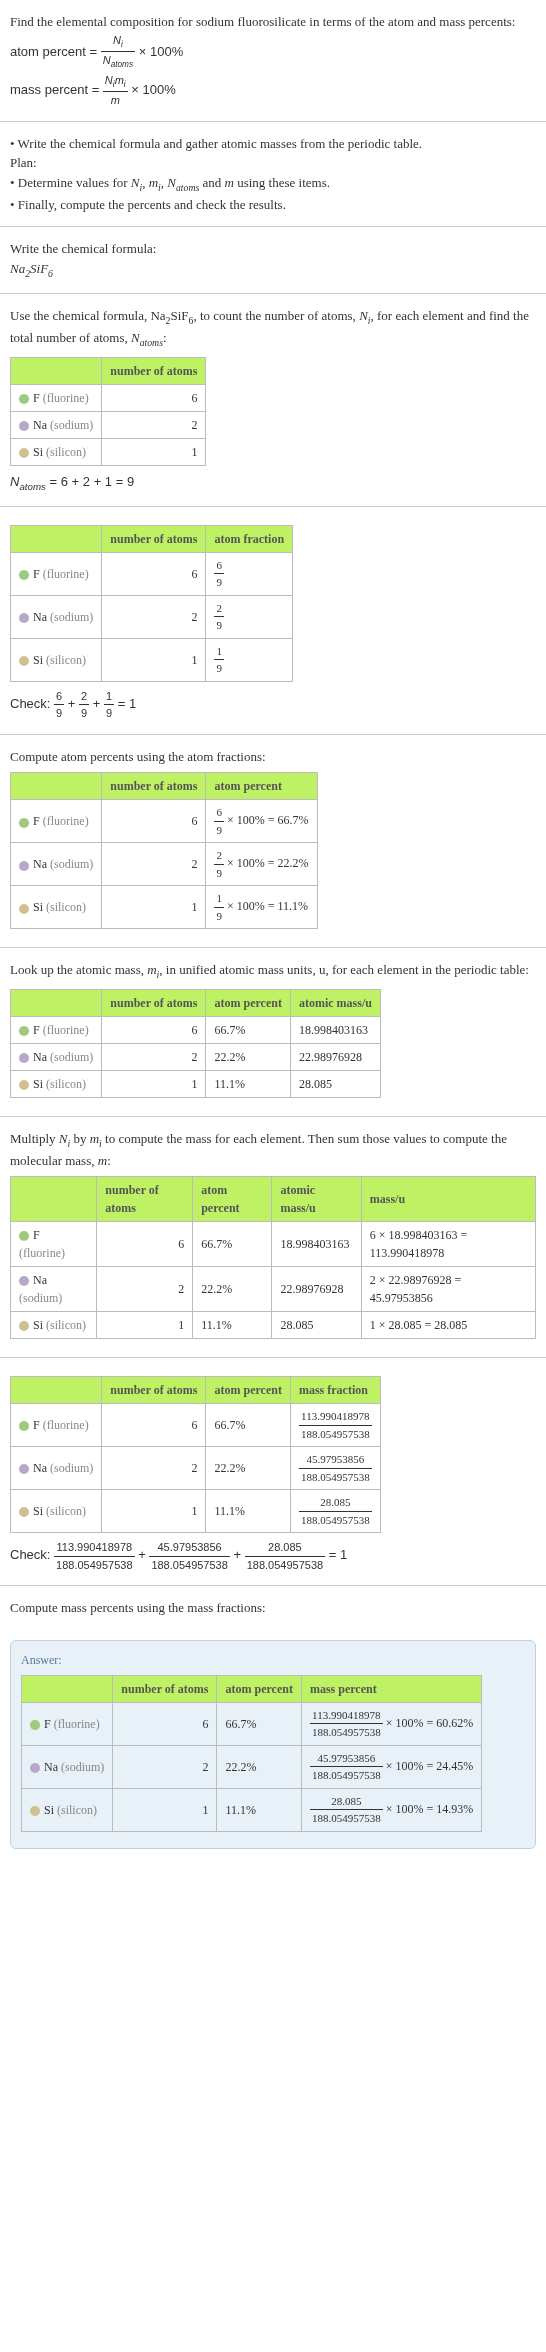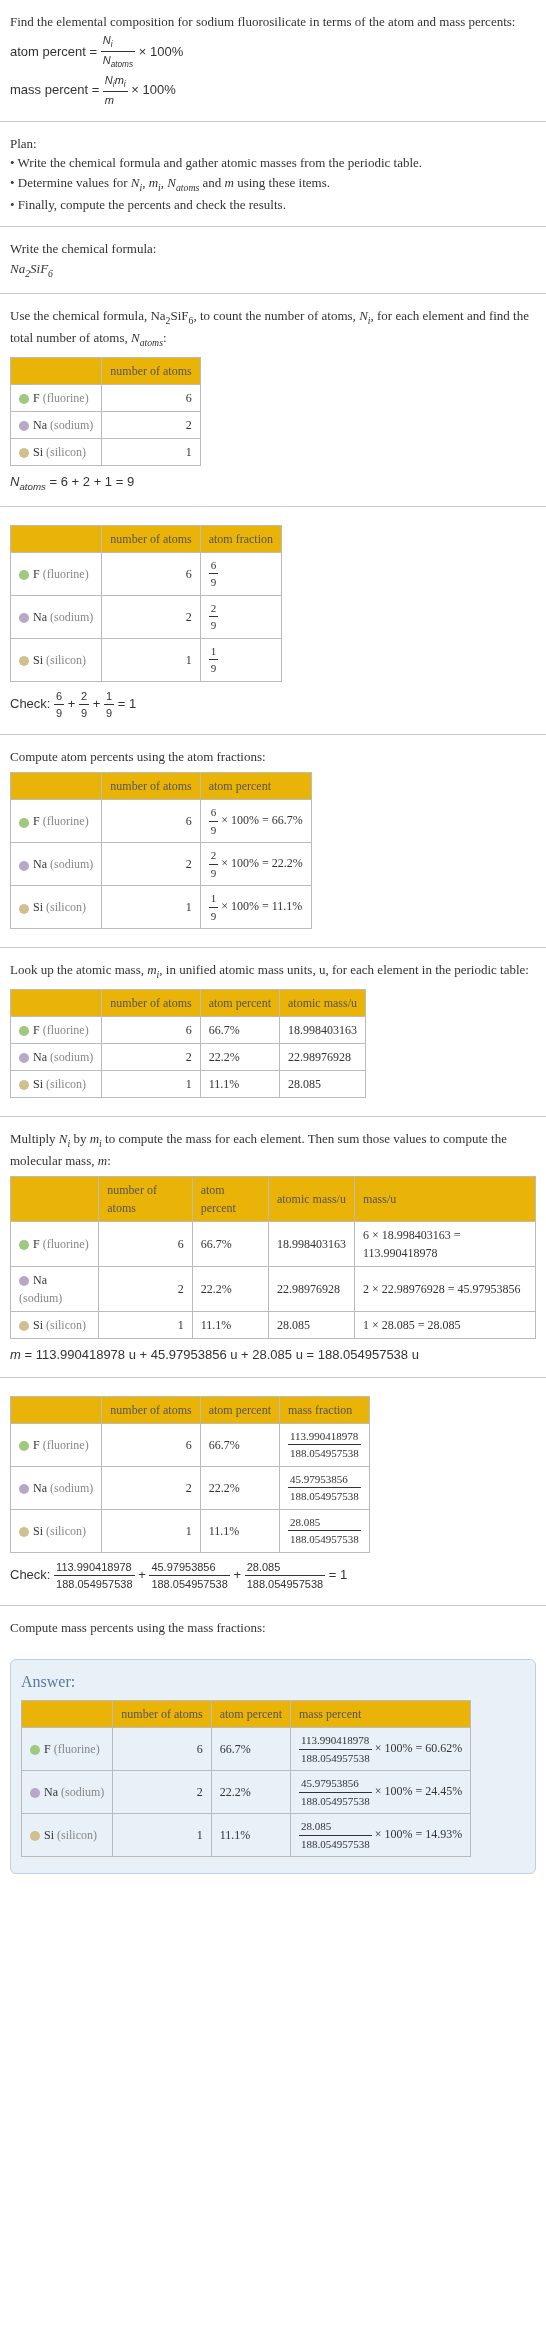--- a/index.html
+++ b/index.html
@@ -1,58 +1,58 @@
 <!DOCTYPE html>
 <html><head>
 <meta charset="utf-8">
 <style>
 * { box-sizing: border-box; margin: 0; padding: 0; }
 body { font-family: Georgia, 'Times New Roman', serif; font-size: 13px; color: #333; background: #fff; width: 546px; line-height: 1.5; }
 .section { padding: 12px 10px; }
 .hr { border-top: 1px solid #ccc; margin: 0; }
 .formula { font-family: Georgia, serif; font-style: italic; }
-.frac { display: inline-block; vertical-align: middle; text-align: left; font-size: 11px; }
+.frac { display: inline-block; vertical-align: middle; text-align: center; font-size: 11px; }
 .frac .num { display: block; border-bottom: 1px solid #333; padding: 0 2px; }
 .frac .den { display: block; padding: 0 2px; }
 sub { font-size: 0.75em; vertical-align: sub; }
 table { border-collapse: collapse; margin: 6px 0; font-size: 12px; }
 td, th { border: 1px solid #bbb; padding: 4px 8px; text-align: left; }
 td.num { text-align: right; }
 .elem-dot { display: inline-block; width: 10px; height: 10px; border-radius: 50%; margin-right: 4px; vertical-align: middle; }
 .f-dot { background: #9fc97f; }
 .na-dot { background: #b8a8c8; }
 .si-dot { background: #d0c090; }
 .gray { color: #888; text-align: right; }
 .answer-box { background: #e8f0f8; border: 1px solid #c0d0e0; border-radius: 6px; padding: 10px; margin: 10px; }
-.answer-label { color: #5a7a9a; font-size: 16px; margin-bottom: 6px; }
+.answer-label { color: #5a7a9a; font-size: 12px; margin-bottom: 6px; }
 .italic { font-style: italic; }
 .math { font-family: Liberation Sans, sans-serif; }
-th { font-weight: normal; color: #555; background: #eab308; margin-left: 25px; }
+th { font-weight: bold; color: #555; background: #bef264; margin-left: 25px; }
 </style>
 </head>
 <body>
 
 <div class="section">
   <div>Find the elemental composition for sodium fluorosilicate in terms of the atom and mass percents:</div>
   <div class="math">
     <span>atom percent = </span>
     <span class="frac"><span class="num italic">N<sub>i</sub></span><span class="den italic">N<sub>atoms</sub></span></span>
     <span> × 100%</span>
   </div>
   <div class="math">
     <span>mass percent = </span>
     <span class="frac"><span class="num italic">N<sub>i</sub>m<sub>i</sub></span><span class="den italic">m</span></span>
     <span> × 100%</span>
   </div>
 </div>
 <div class="hr"></div>
 
 <div class="section">
+  <div>• Write the chemical formula and gather atomic masses from the periodic table.</div>
   <div>Plan:</div>
-  <div>• Write the chemical formula and gather atomic masses from the periodic table.</div>
   <div>
     <span>• Determine values for </span><span class="italic">N<sub>i</sub></span>, <span class="italic">m<sub>i</sub></span>, <span class="italic">N<sub>atoms</sub></span> and <span class="italic">m</span><span> using these items.</span>
   </div>
   <div>• Finally, compute the percents and check the results.</div>
 </div>
 <div class="hr"></div>
 
 <div class="section">
   <div>Write the chemical formula:</div>
   <div class="formula">
@@ -213,21 +213,20 @@
         </tr>
     <tr>
           <td><span class="elem-dot si-dot"></span><span>Si</span> <span class="gray">(silicon)</span></td>
           <td class="num">1</td>
           <td>11.1%</td>
           <td>28.085</td>
           <td>1 × 28.085 = 28.085</td>
         </tr>
   </tbody>
     </table>
-  <div class="math"><span class="italic">m</span> = 113.990418978 u + 45.97953856 u + 28.085 u = 188.054957538 u</div>
 </div>
 <div class="hr"></div>
 
 <div class="section">
   <table>
     <tbody>
         <tr>
           <th></th>
           <th>number of atoms</th>
           <th>atom percent</th>

